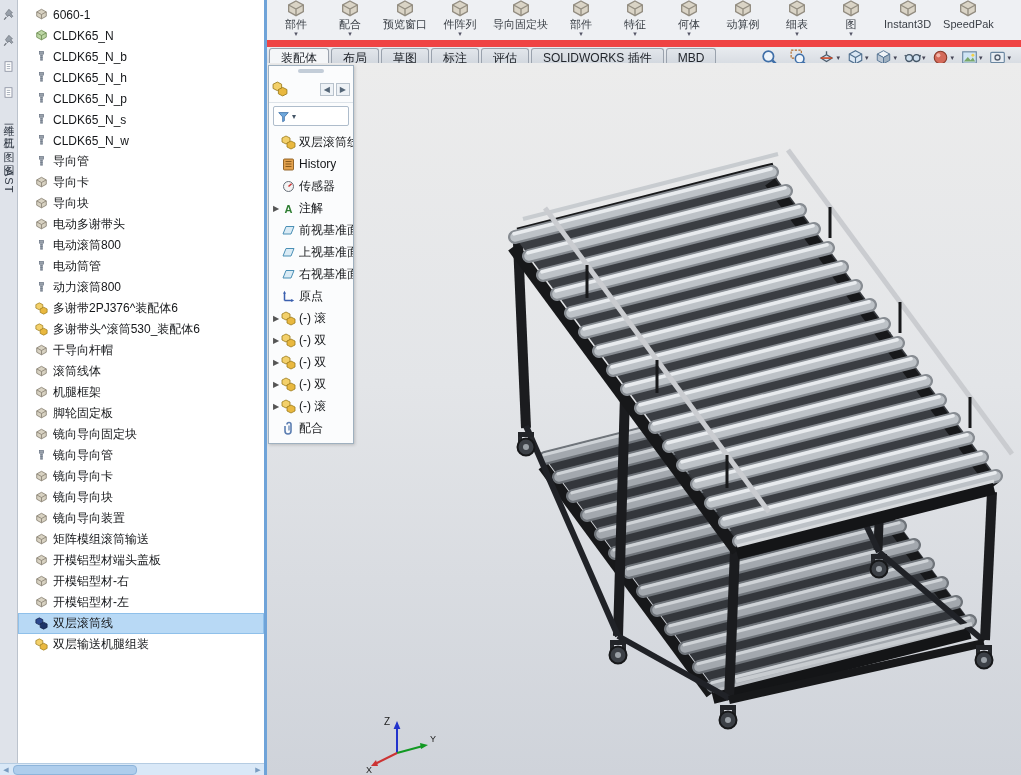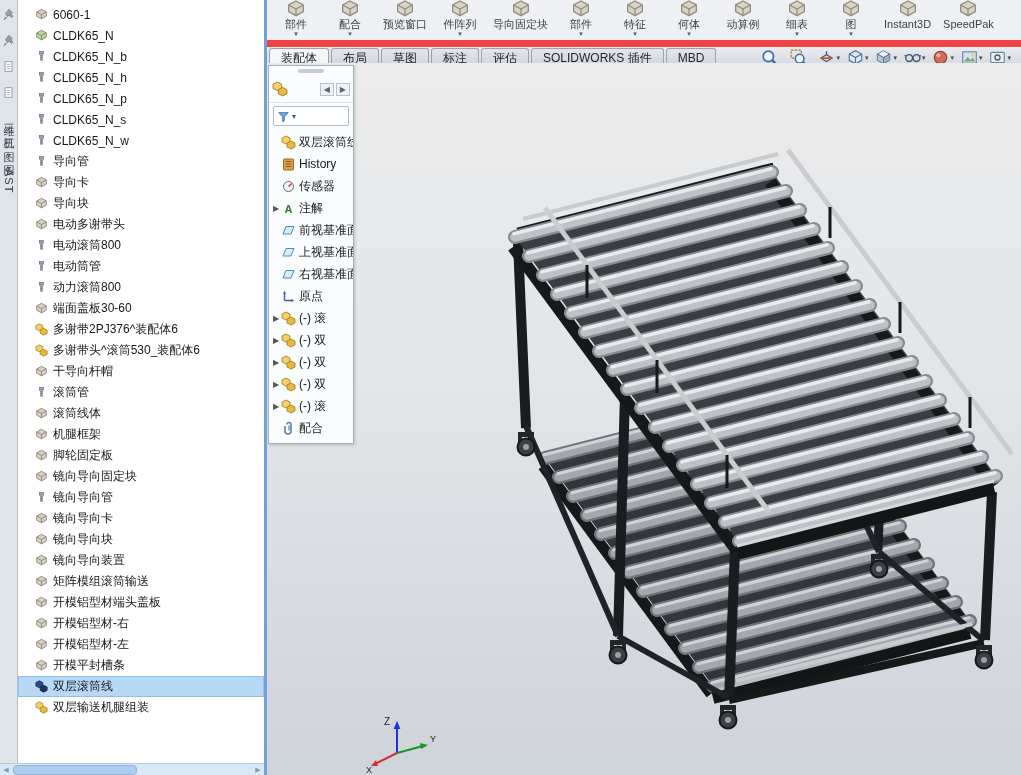--- a/index.html
+++ b/index.html
@@ -319,26 +319,20 @@
           <span class="plbl">电动筒管</span>
         </div>
 
         <div class="prow">
           <svg class="pi" viewBox="0 0 15 15">
             <use href="#sym-screw"></use>
           </svg>
           <span class="plbl">动力滚筒800</span>
         </div>
 
-        <div class="prow">
-          <svg class="pi" viewBox="0 0 15 15">
-            <use href="#sym-part"></use>
-          </svg>
-          <span class="plbl">端面盖板30-60</span>
-        </div>
 
         <div class="prow">
           <svg class="pi" viewBox="0 0 15 15">
             <use href="#sym-assy"></use>
           </svg>
           <span class="plbl">多谢带2PJ376^装配体6</span>
         </div>
 
         <div class="prow">
           <svg class="pi" viewBox="0 0 15 15">
@@ -347,59 +341,53 @@
           <span class="plbl">多谢带头^滚筒530_装配体6</span>
         </div>
 
         <div class="prow">
           <svg class="pi" viewBox="0 0 15 15">
             <use href="#sym-part"></use>
           </svg>
           <span class="plbl">干导向杆帽</span>
         </div>
 
+
+        <div class="prow">
+          <svg class="pi" viewBox="0 0 15 15">
+            <use href="#sym-part"></use>
+          </svg>
+          <span class="plbl">滚筒线体</span>
+        </div>
+
+        <div class="prow">
+          <svg class="pi" viewBox="0 0 15 15">
+            <use href="#sym-part"></use>
+          </svg>
+          <span class="plbl">机腿框架</span>
+        </div>
+
+        <div class="prow">
+          <svg class="pi" viewBox="0 0 15 15">
+            <use href="#sym-part"></use>
+          </svg>
+          <span class="plbl">脚轮固定板</span>
+        </div>
+
+        <div class="prow">
+          <svg class="pi" viewBox="0 0 15 15">
+            <use href="#sym-part"></use>
+          </svg>
+          <span class="plbl">镜向导向固定块</span>
+        </div>
+
         <div class="prow">
           <svg class="pi" viewBox="0 0 15 15">
             <use href="#sym-screw"></use>
           </svg>
-          <span class="plbl">滚筒管</span>
-        </div>
-
-        <div class="prow">
-          <svg class="pi" viewBox="0 0 15 15">
-            <use href="#sym-part"></use>
-          </svg>
-          <span class="plbl">滚筒线体</span>
-        </div>
-
-        <div class="prow">
-          <svg class="pi" viewBox="0 0 15 15">
-            <use href="#sym-part"></use>
-          </svg>
-          <span class="plbl">机腿框架</span>
-        </div>
-
-        <div class="prow">
-          <svg class="pi" viewBox="0 0 15 15">
-            <use href="#sym-part"></use>
-          </svg>
-          <span class="plbl">脚轮固定板</span>
-        </div>
-
-        <div class="prow">
-          <svg class="pi" viewBox="0 0 15 15">
-            <use href="#sym-part"></use>
-          </svg>
-          <span class="plbl">镜向导向固定块</span>
-        </div>
-
-        <div class="prow">
-          <svg class="pi" viewBox="0 0 15 15">
-            <use href="#sym-screw"></use>
-          </svg>
           <span class="plbl">镜向导向管</span>
         </div>
 
         <div class="prow">
           <svg class="pi" viewBox="0 0 15 15">
             <use href="#sym-part"></use>
           </svg>
           <span class="plbl">镜向导向卡</span>
         </div>
 
@@ -438,26 +426,20 @@
           <span class="plbl">开模铝型材-右</span>
         </div>
 
         <div class="prow">
           <svg class="pi" viewBox="0 0 15 15">
             <use href="#sym-part"></use>
           </svg>
           <span class="plbl">开模铝型材-左</span>
         </div>
 
-        <div class="prow">
-          <svg class="pi" viewBox="0 0 15 15">
-            <use href="#sym-part"></use>
-          </svg>
-          <span class="plbl">开模平封槽条</span>
-        </div>
 
         <div class="prow selected">
           <svg class="pi" viewBox="0 0 15 15">
             <use href="#sym-assydark"></use>
           </svg>
           <span class="plbl">双层滚筒线</span>
         </div>
 
         <div class="prow">
           <svg class="pi" viewBox="0 0 15 15">

